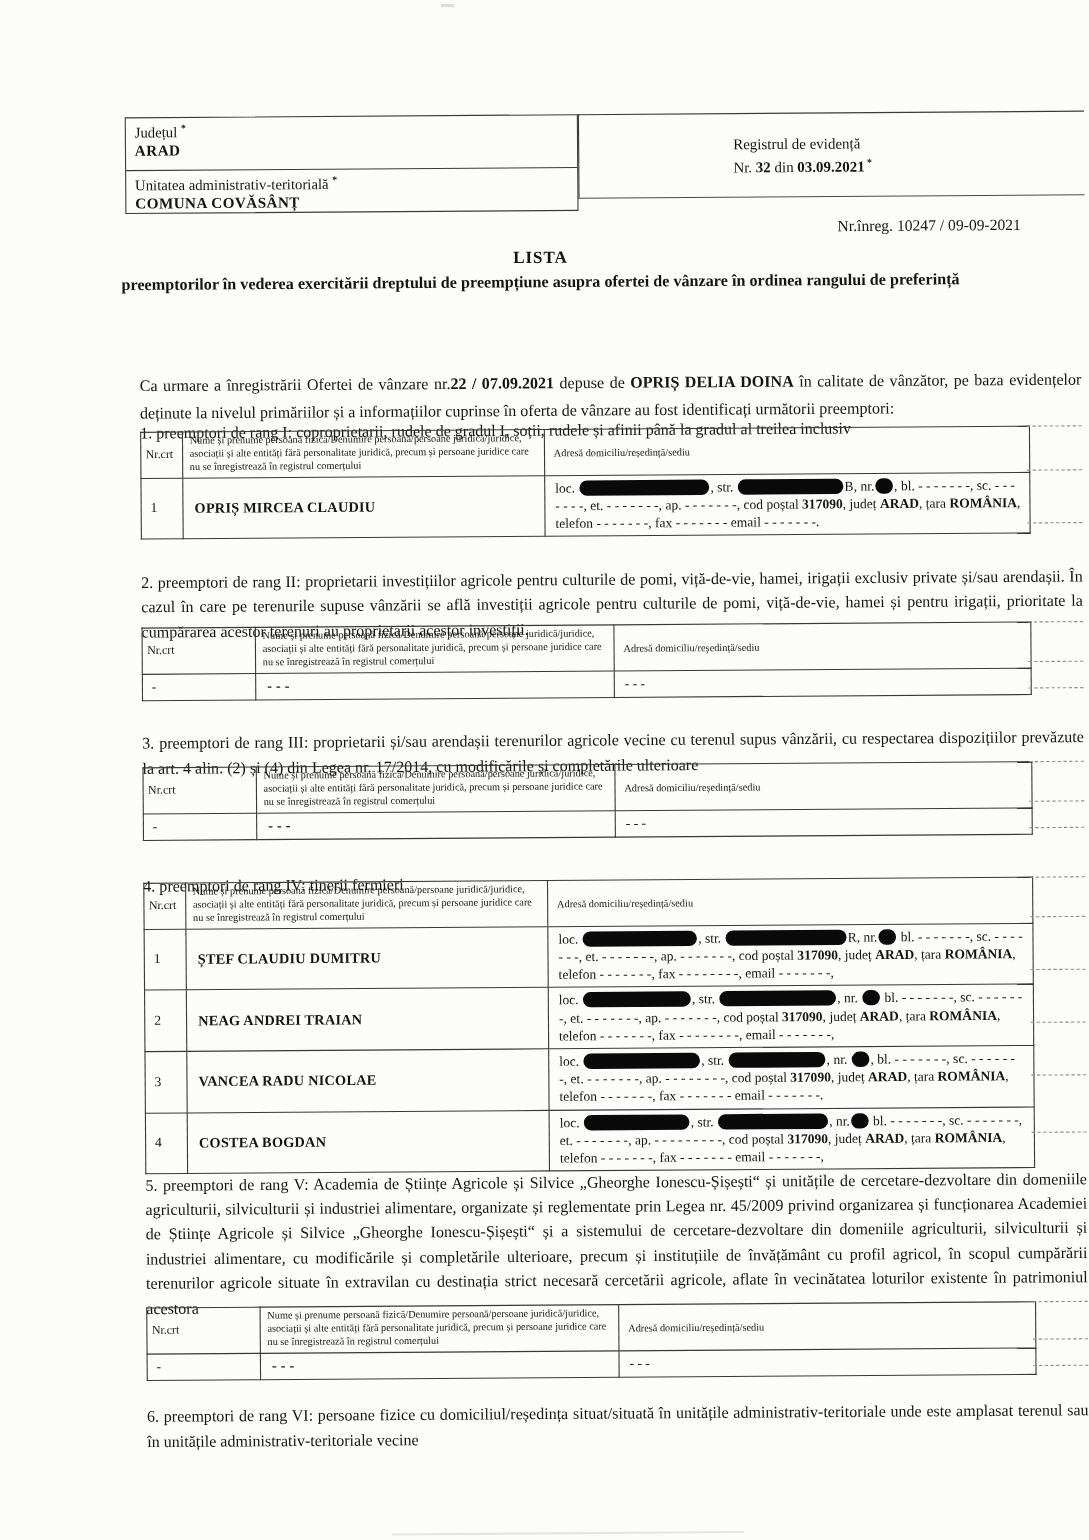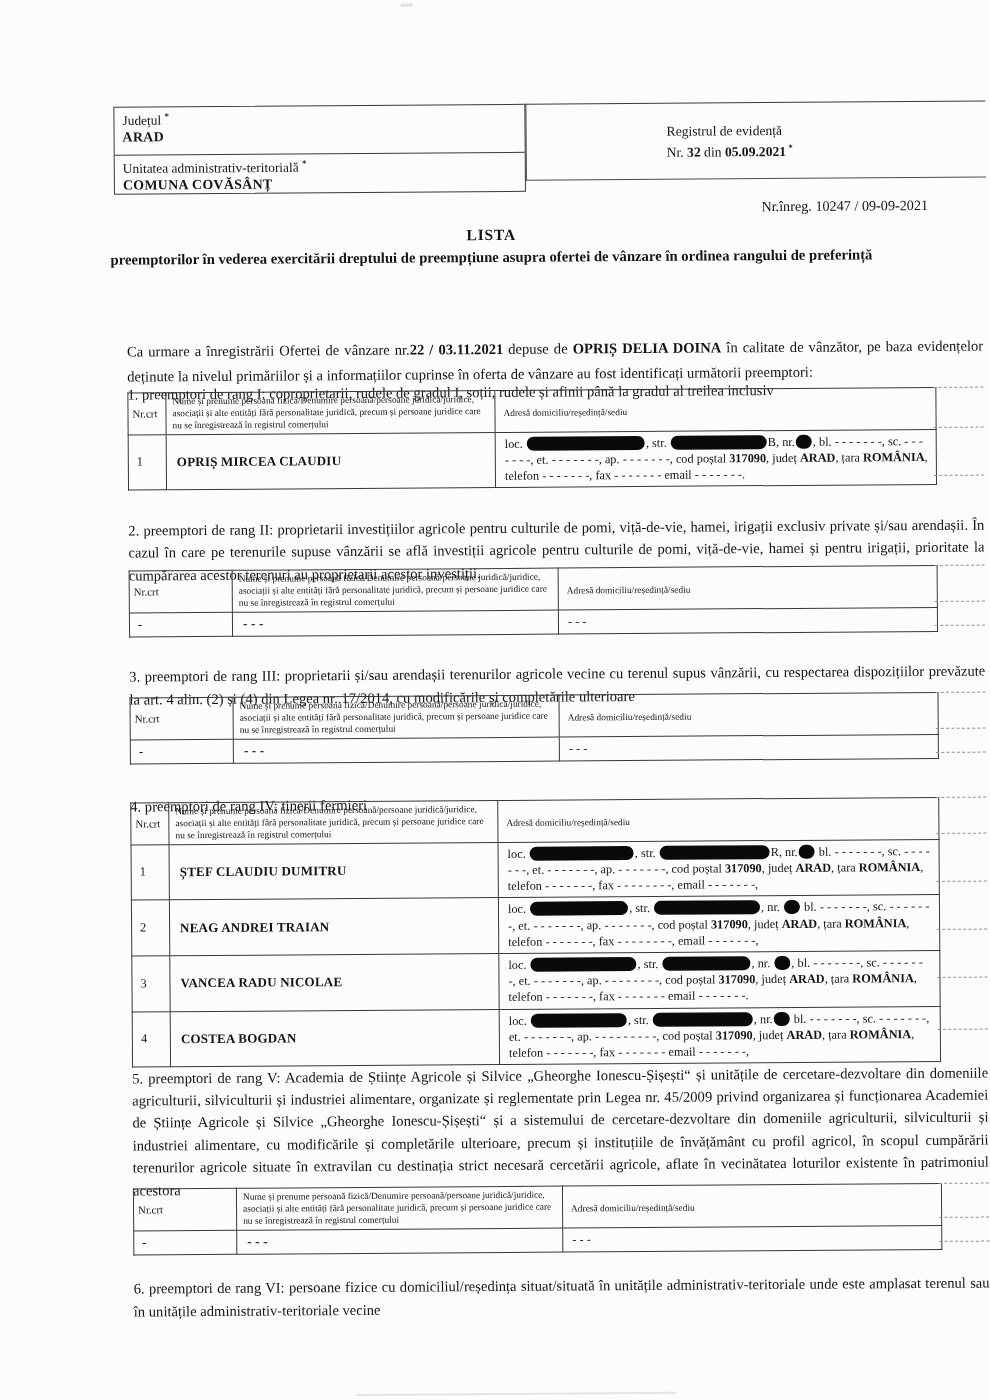--- a/index.html
+++ b/index.html
@@ -69,30 +69,30 @@
       </div>
       <div class="hcell second">
         <div class="hlabel">Unitatea administrativ-teritorială <sup>*</sup></div>
         <div class="hvalue">COMUNA COVĂSÂNȚ</div>
       </div>
     </div>
 
     <div class="hbox-right">
       <div class="registru">
         <div>Registrul de evidență</div>
-        <div>Nr. <b>32</b> din <b>05.09.2021</b><sup> *</sup></div>
+        <div>Nr. <b>32</b> din <b>03.09.2021</b><sup> *</sup></div>
       </div>
     </div>
 
     <div class="nrinreg">Nr.înreg. 10247 / 09-09-2021</div>
 
     <div class="doc-title">LISTA</div>
     <div class="doc-subtitle">preemptorilor în vederea exercitării dreptului de preempțiune asupra ofertei de vânzare în ordinea rangului de preferință</div>
 
-    <p class="para" id="intro">Ca urmare a înregistrării Ofertei de vânzare nr.<b>22 / 03.11.2021</b> depuse de <b>OPRIȘ DELIA DOINA</b> în calitate de vânzător, pe baza evidențelor deținute la nivelul primăriilor și a informațiilor cuprinse în oferta de vânzare au fost identificați următorii preemptori:</p>
+    <p class="para" id="intro">Ca urmare a înregistrării Ofertei de vânzare nr.<b>22 / 07.09.2021</b> depuse de <b>OPRIȘ DELIA DOINA</b> în calitate de vânzător, pe baza evidențelor deținute la nivelul primăriilor și a informațiilor cuprinse în oferta de vânzare au fost identificați următorii preemptori:</p>
 
     <p class="para" id="s1">1. preemptori de rang I: coproprietarii, rudele de gradul I, soții, rudele și afinii până la gradul al treilea inclusiv</p>
     <table class="doc-table narrow" id="table1">
         <colgroup>
           <col class="c1">
           <col class="c2">
           <col class="c3">
         </colgroup>
         <thead>
           <tr>

